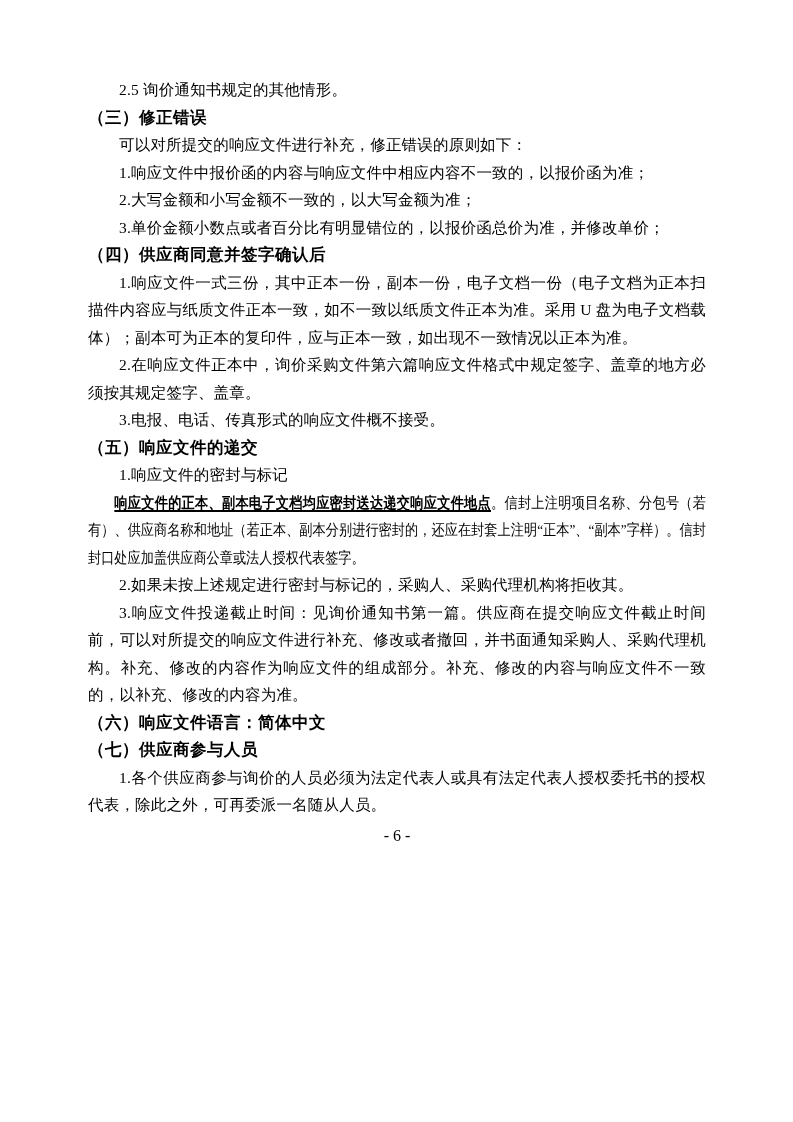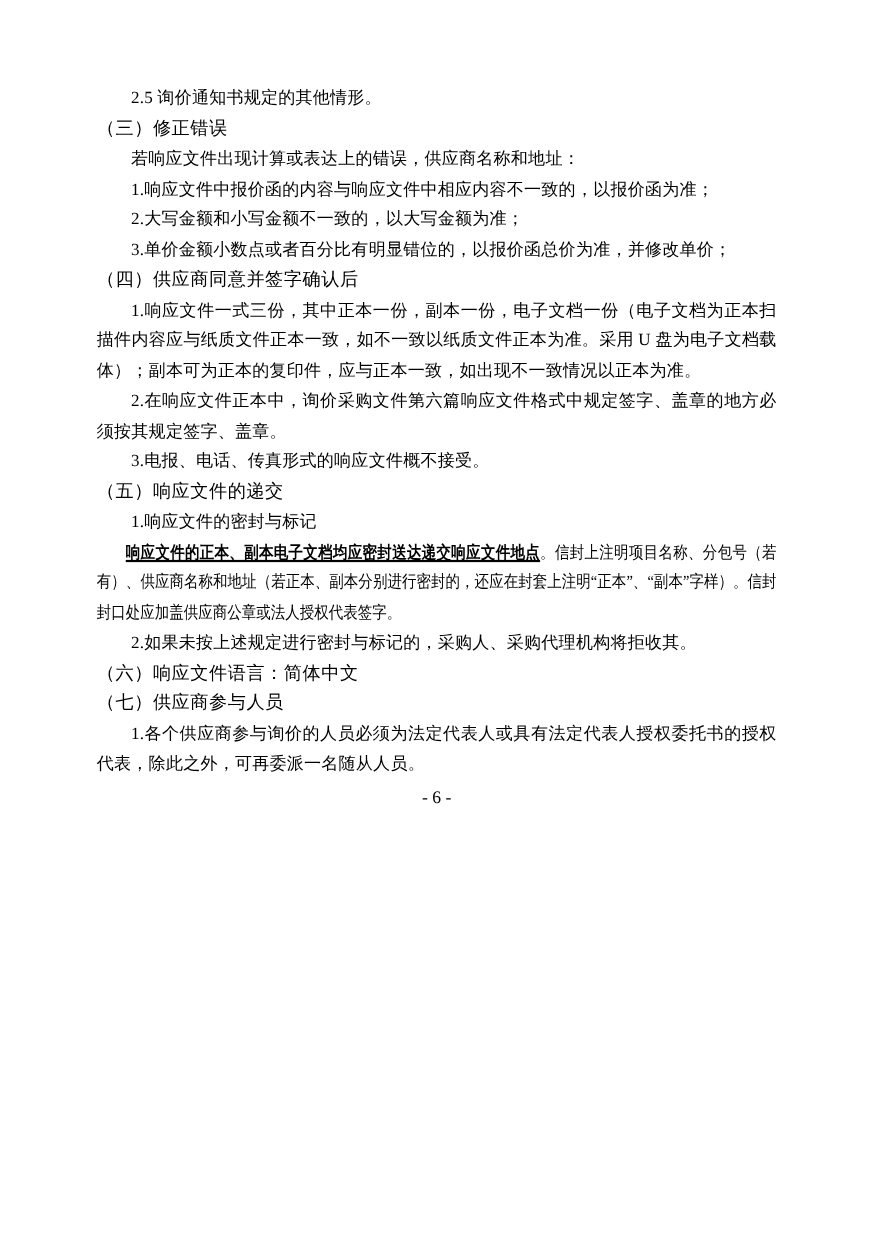--- a/index.html
+++ b/index.html
@@ -25,21 +25,21 @@
     font-family: "Liberation Serif", "DejaVu Serif", serif;
     font-size: 15.5px;
     line-height: 27.5px;
     text-align: justify;
     text-indent: 2em;
     letter-spacing: 0.2px;
   }
   h2.heading {
     margin: 0;
     font-family: "Liberation Sans", "DejaVu Sans", sans-serif;
-    font-weight: normal;
+    font-weight: bold;
     font-size: 16.5px;
     line-height: 27.5px;
     text-indent: 0;
     letter-spacing: 0.5px;
   }
   p.condensed {
     width: 727px;
     transform: scaleX(0.85);
     transform-origin: left top;
     letter-spacing: 0;
@@ -62,38 +62,39 @@
 </head>
 <body>
 
 <div class="page">
   <main class="content">
 
     <p class="body">2.5 询价通知书规定的其他情形。</p>
 
     <h2 class="heading">（三）修正错误</h2>
 
-    <p class="body">若响应文件出现计算或表达上的错误，供应商名称和地址：</p>
+    <p class="body">可以对所提交的响应文件进行补充，修正错误的原则如下：</p>
     <p class="body">1.响应文件中报价函的内容与响应文件中相应内容不一致的，以报价函为准；</p>
     <p class="body">2.大写金额和小写金额不一致的，以大写金额为准；</p>
     <p class="body">3.单价金额小数点或者百分比有明显错位的，以报价函总价为准，并修改单价；</p>
 
     <h2 class="heading">（四）供应商同意并签字确认后</h2>
 
     <p class="body">1.响应文件一式三份，其中正本一份，副本一份，电子文档一份（电子文档为正本扫描件内容应与纸质文件正本一致，如不一致以纸质文件正本为准。采用 U 盘为电子文档载体）；副本可为正本的复印件，应与正本一致，如出现不一致情况以正本为准。</p>
     <p class="body">2.在响应文件正本中，询价采购文件第六篇响应文件格式中规定签字、盖章的地方必须按其规定签字、盖章。</p>
     <p class="body">3.电报、电话、传真形式的响应文件概不接受。</p>
 
     <h2 class="heading">（五）响应文件的递交</h2>
 
     <p class="body">1.响应文件的密封与标记</p>
 
     <p class="body condensed"><span class="bold-underline">响应文件的正本、副本电子文档均应密封送达递交响应文件地点</span><span>。信封上注明项目名称、分包号（若有）、供应商名称和地址（若正本、副本分别进行密封的，还应在封套上注明“正本”、“副本”字样）。信封封口处应加盖供应商公章或法人授权代表签字。</span></p>
 
     <p class="body">2.如果未按上述规定进行密封与标记的，采购人、采购代理机构将拒收其。</p>
+    <p class="body">3.响应文件投递截止时间：见询价通知书第一篇。供应商在提交响应文件截止时间前，可以对所提交的响应文件进行补充、修改或者撤回，并书面通知采购人、采购代理机构。补充、修改的内容作为响应文件的组成部分。补充、修改的内容与响应文件不一致的，以补充、修改的内容为准。</p>
 
     <h2 class="heading">（六）响应文件语言：简体中文</h2>
 
     <h2 class="heading">（七）供应商参与人员</h2>
 
     <p class="body">1.各个供应商参与询价的人员必须为法定代表人或具有法定代表人授权委托书的授权代表，除此之外，可再委派一名随从人员。</p>
 
   </main>
 
   <div class="footer">

